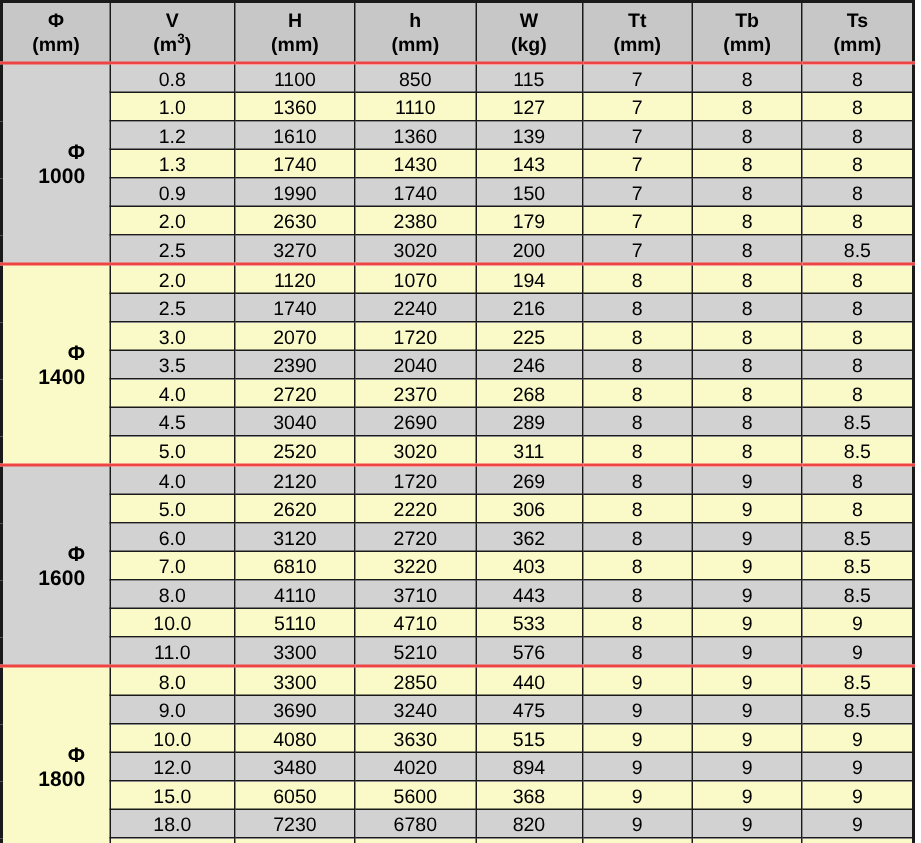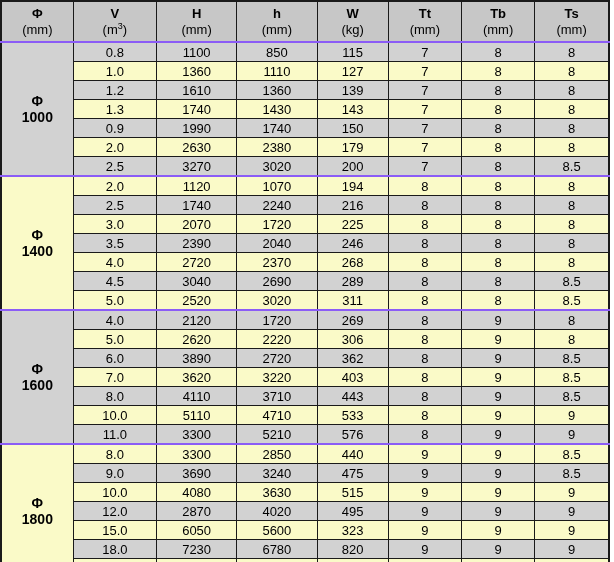--- a/index.html
+++ b/index.html
@@ -36,42 +36,42 @@
     background: #c7c7c7;
     font-weight: bold;
     font-size: 13px;
     line-height: 16px;
     height: 37px;
     text-align: center;
     vertical-align: middle;
     padding: 1px 0;
     border-bottom: 2px solid #1a1a1a;
   }
-  th.hdr .l2 { font-weight: normal; }
+  th.hdr .l2 { font-weight: bold; }
   th.hdr sup { font-size: 9px; line-height: 0; }
 
   td.cell {
     height: 18px;
     font-size: 13px;
     text-align: center;
     vertical-align: middle;
     padding: 0;
     white-space: nowrap;
     overflow: hidden;
   }
   td.glabel {
     font-weight: bold;
     font-size: 14px;
-    text-align: center;
+    text-align: right;
     vertical-align: middle;
     padding: 16px;
   }
   td.shade-gray   { background: #d2d2d2; }
   td.shade-yellow { background: #fafac8; }
-  tr.group-start td { border-top: 2px solid #8b5cf6; }
+  tr.group-start td { border-top: 2px solid #ef4444; }
 </style>
 </head>
 <body>
 
 <div id="viewport">
   <table class="spec">
     <colgroup>
       <col class="c0">
         <col class="c1">
         <col class="c2">
@@ -260,30 +260,30 @@
           <td class="cell shade-yellow">5.0</td>
           <td class="cell shade-yellow">2620</td>
           <td class="cell shade-yellow">2220</td>
           <td class="cell shade-yellow">306</td>
           <td class="cell shade-yellow">8</td>
           <td class="cell shade-yellow">9</td>
           <td class="cell shade-yellow">8</td>
         </tr>
         <tr>
           <td class="cell shade-gray">6.0</td>
-          <td class="cell shade-gray">3890</td>
+          <td class="cell shade-gray">3120</td>
           <td class="cell shade-gray">2720</td>
           <td class="cell shade-gray">362</td>
           <td class="cell shade-gray">8</td>
           <td class="cell shade-gray">9</td>
           <td class="cell shade-gray">8.5</td>
         </tr>
         <tr>
           <td class="cell shade-yellow">7.0</td>
-          <td class="cell shade-yellow">3620</td>
+          <td class="cell shade-yellow">6810</td>
           <td class="cell shade-yellow">3220</td>
           <td class="cell shade-yellow">403</td>
           <td class="cell shade-yellow">8</td>
           <td class="cell shade-yellow">9</td>
           <td class="cell shade-yellow">8.5</td>
         </tr>
         <tr>
           <td class="cell shade-gray">8.0</td>
           <td class="cell shade-gray">4110</td>
           <td class="cell shade-gray">3710</td>
@@ -333,32 +333,32 @@
           <td class="cell shade-yellow">10.0</td>
           <td class="cell shade-yellow">4080</td>
           <td class="cell shade-yellow">3630</td>
           <td class="cell shade-yellow">515</td>
           <td class="cell shade-yellow">9</td>
           <td class="cell shade-yellow">9</td>
           <td class="cell shade-yellow">9</td>
         </tr>
         <tr>
           <td class="cell shade-gray">12.0</td>
-          <td class="cell shade-gray">2870</td>
+          <td class="cell shade-gray">3480</td>
           <td class="cell shade-gray">4020</td>
-          <td class="cell shade-gray">495</td>
+          <td class="cell shade-gray">894</td>
           <td class="cell shade-gray">9</td>
           <td class="cell shade-gray">9</td>
           <td class="cell shade-gray">9</td>
         </tr>
         <tr>
           <td class="cell shade-yellow">15.0</td>
           <td class="cell shade-yellow">6050</td>
           <td class="cell shade-yellow">5600</td>
-          <td class="cell shade-yellow">323</td>
+          <td class="cell shade-yellow">368</td>
           <td class="cell shade-yellow">9</td>
           <td class="cell shade-yellow">9</td>
           <td class="cell shade-yellow">9</td>
         </tr>
         <tr>
           <td class="cell shade-gray">18.0</td>
           <td class="cell shade-gray">7230</td>
           <td class="cell shade-gray">6780</td>
           <td class="cell shade-gray">820</td>
           <td class="cell shade-gray">9</td>

